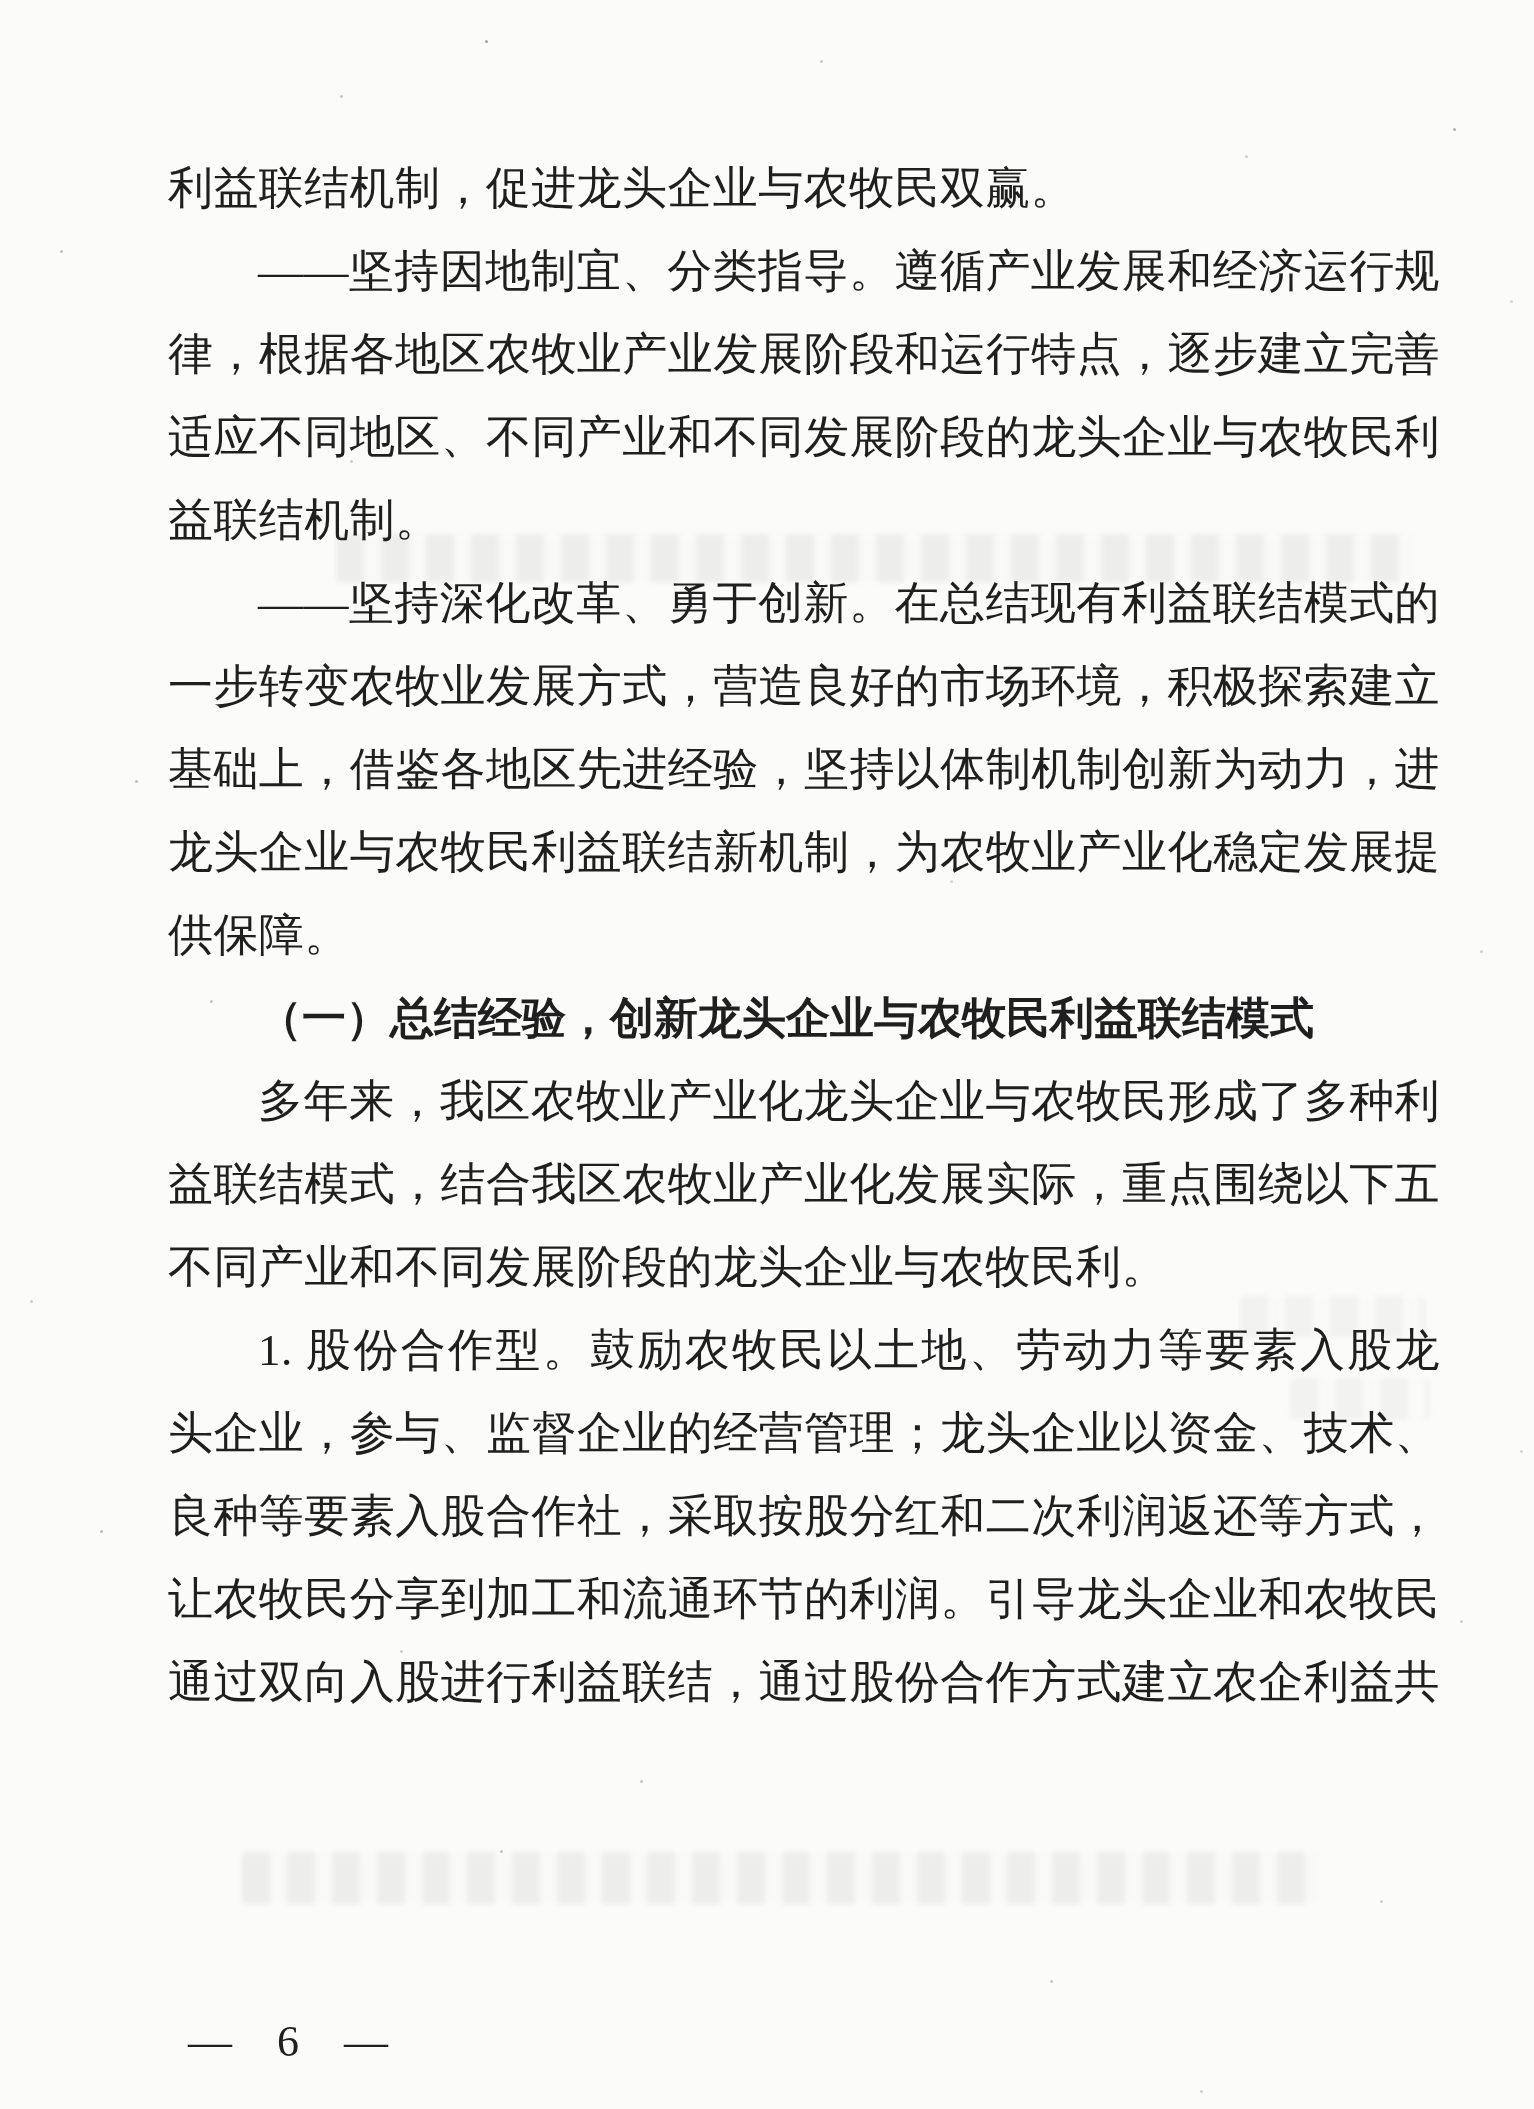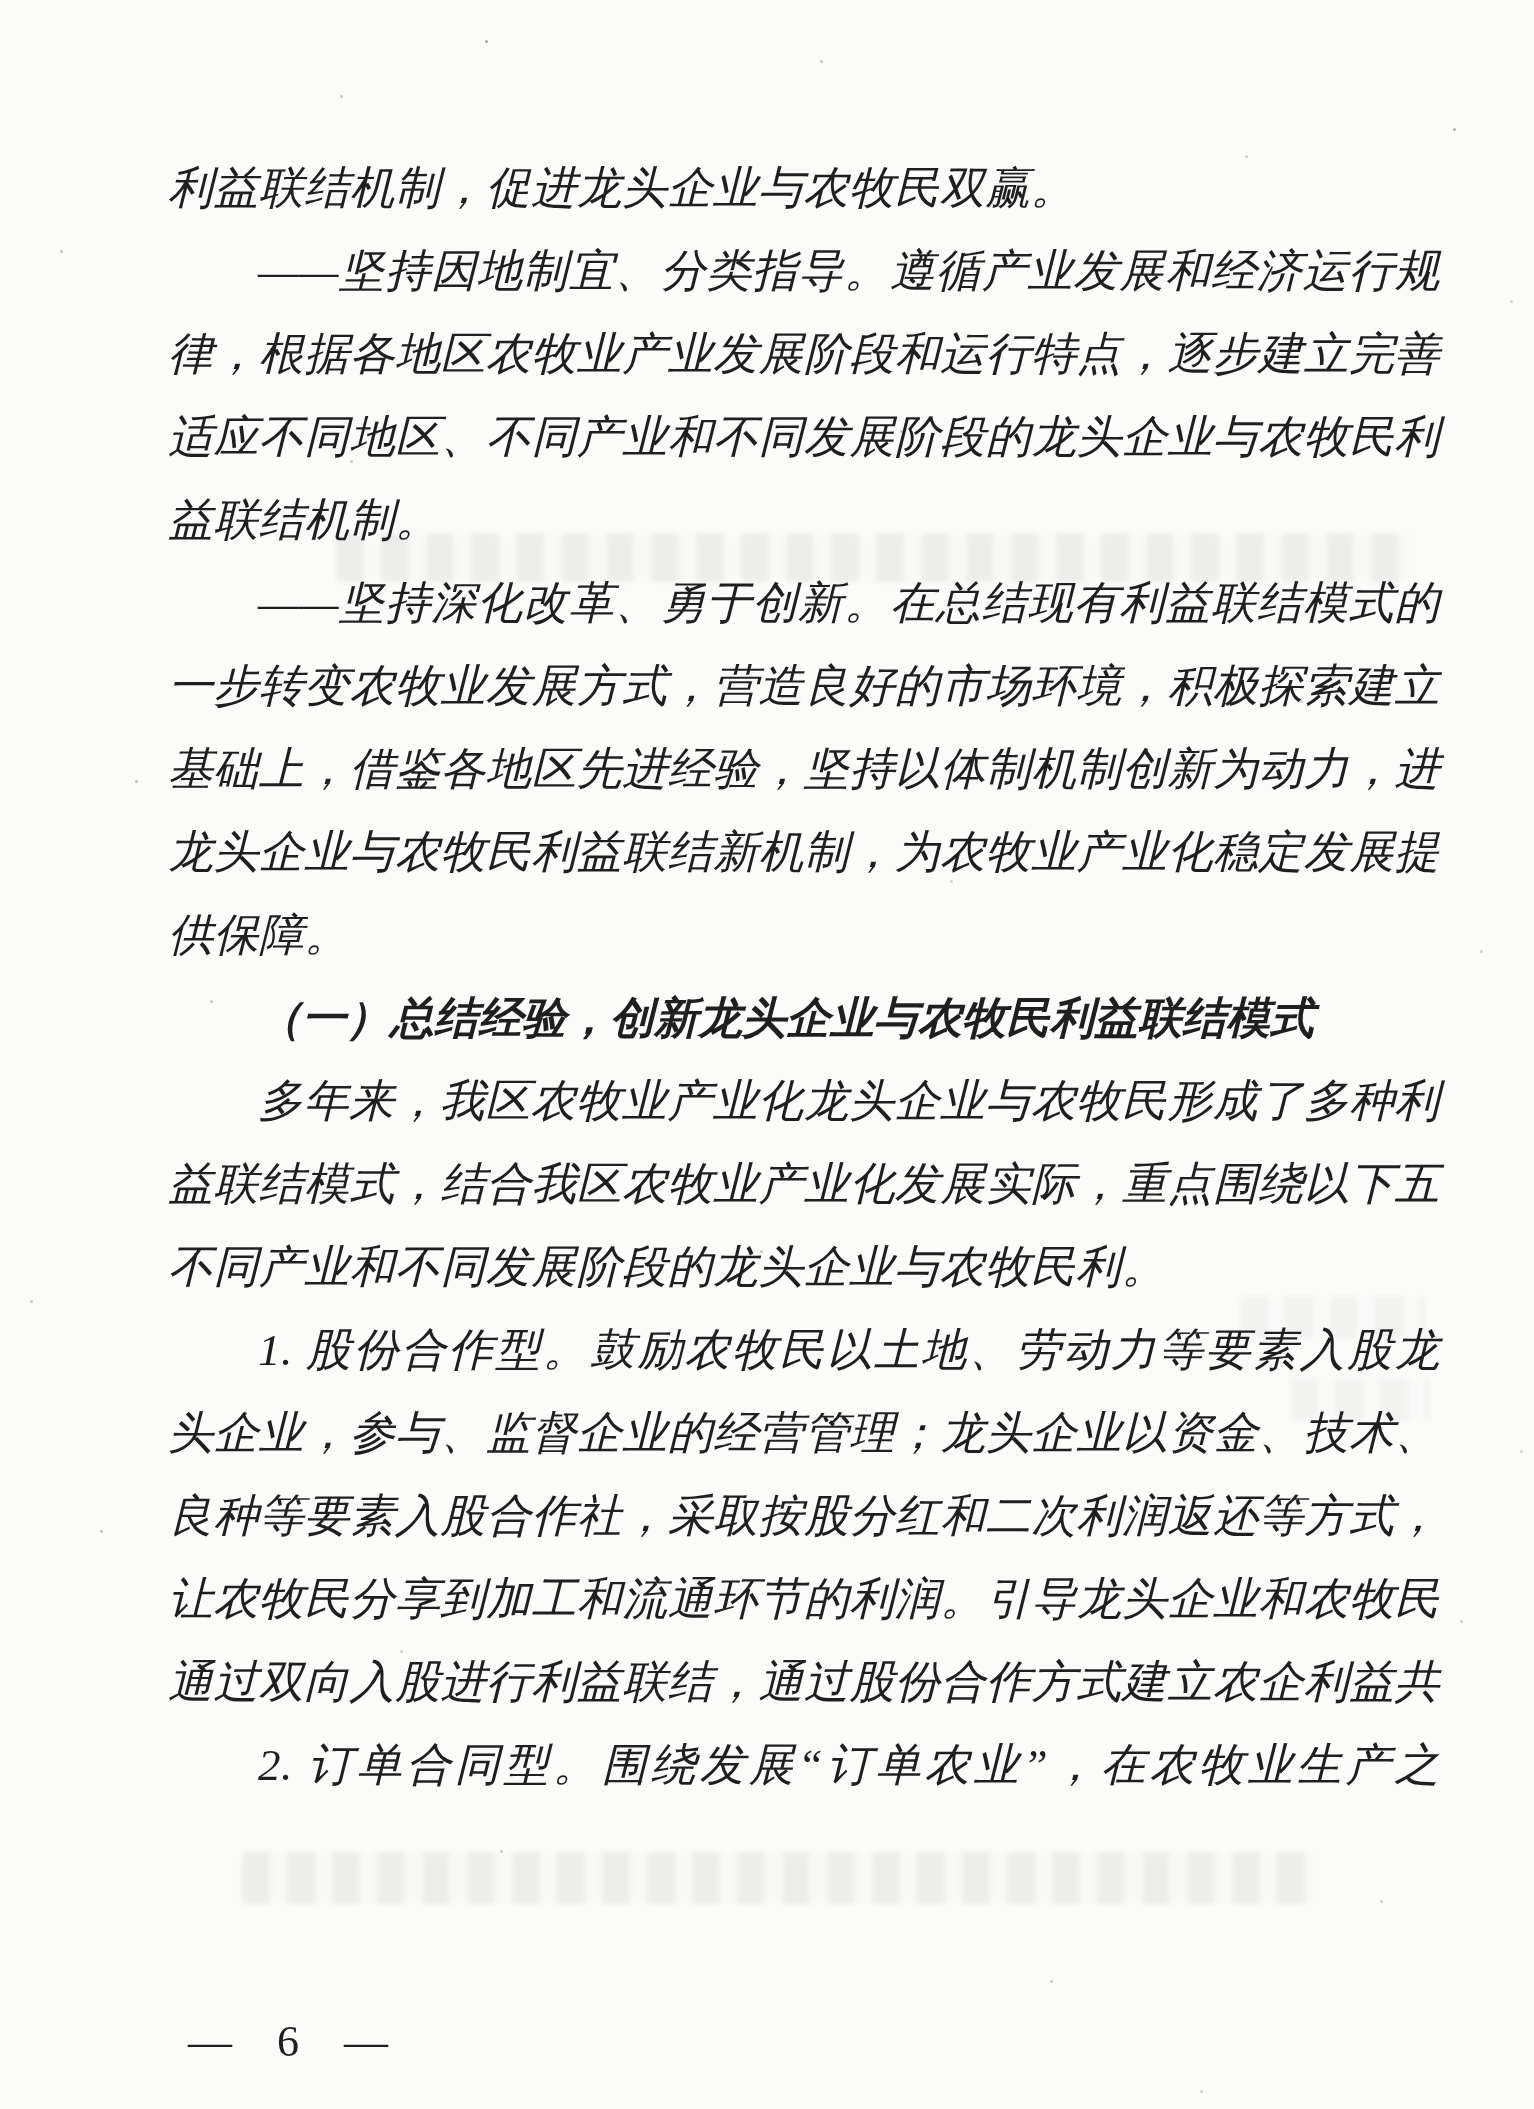--- a/index.html
+++ b/index.html
@@ -13,21 +13,20 @@
     background:var(--paper,#fbfbfa);
     color:var(--ink,#1f1f1f);
   }
   .body-block{
     position:absolute;left:168px;top:147px;width:1272px;
   }
   .line{
     height:83px;line-height:83px;font-size:45px;
     letter-spacing:0.4px;white-space:pre;
     text-align:left;
-    font-style:italic;
   }
   .line.justify{
     white-space:normal;
     text-align:justify;
     text-align-last:justify;
   }
   .line.indent{ text-indent:90px; }
   .line.heading{ font-weight:bold;font-size:46px;letter-spacing:0; }
   .line.subheading{ font-weight:bold;font-size:44px;letter-spacing:0; }
   .footer{
@@ -102,17 +101,16 @@
       <div class="line body">供保障。</div>
       <div class="line subheading indent">（一）总结经验，创新龙头企业与农牧民利益联结模式</div>
       <div class="line body indent justify">多年来，我区农牧业产业化龙头企业与农牧民形成了多种利</div>
       <div class="line body justify">益联结模式，结合我区农牧业产业化发展实际，重点围绕以下五</div>
       <div class="line body">不同产业和不同发展阶段的龙头企业与农牧民利。</div>
       <div class="line body indent justify">1. 股份合作型。鼓励农牧民以土地、劳动力等要素入股龙</div>
       <div class="line body justify">头企业，参与、监督企业的经营管理；龙头企业以资金、技术、</div>
       <div class="line body justify">良种等要素入股合作社，采取按股分红和二次利润返还等方式，</div>
       <div class="line body justify">让农牧民分享到加工和流通环节的利润。引导龙头企业和农牧民</div>
       <div class="line body justify">通过双向入股进行利益联结，通过股份合作方式建立农企利益共</div>
-      <div class="line body indent justify">2. 订单合同型。围绕发展“订单农业”，在农牧业生产之</div>
     </div>
 
   <div class="footer">— 6 —</div>
 </div>
 
 </body></html>

